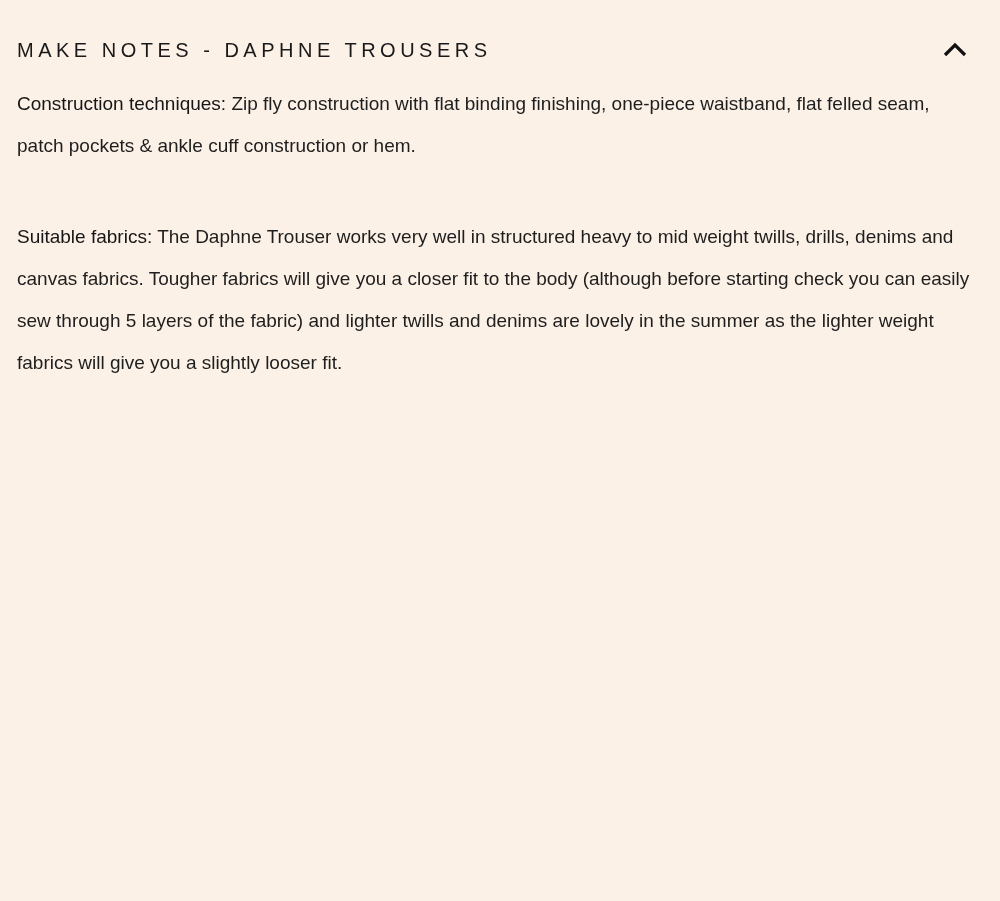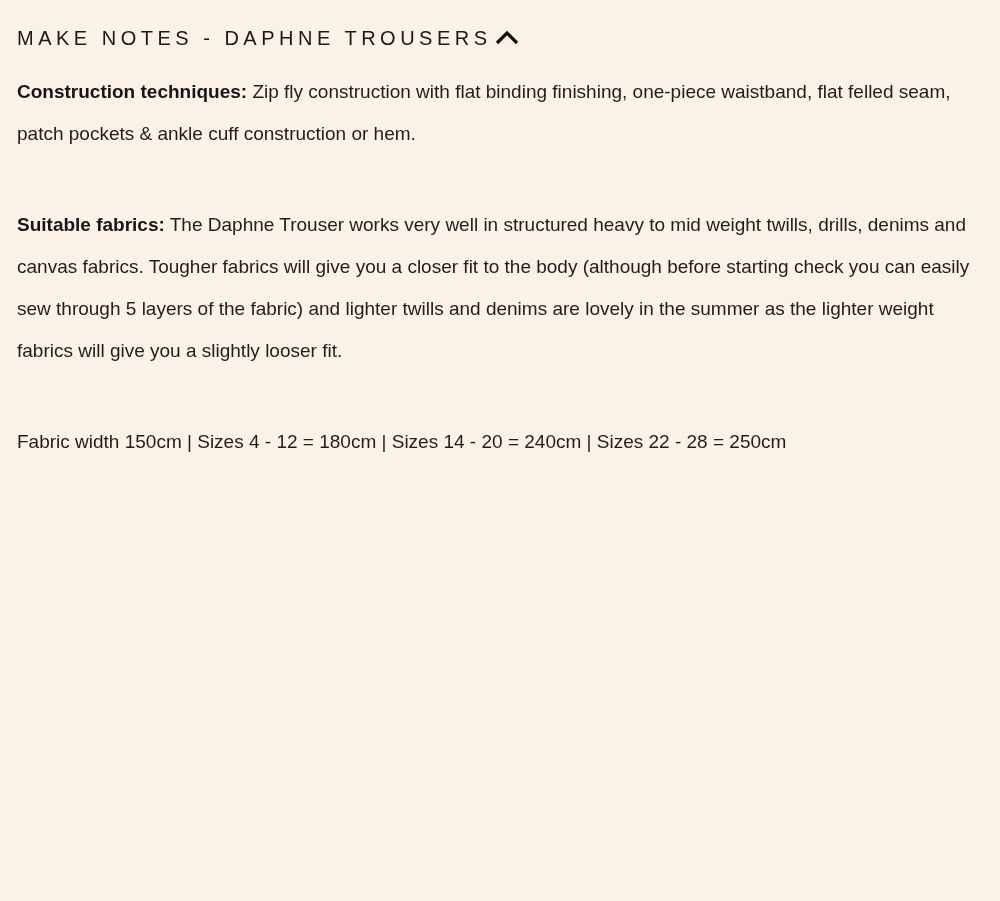--- a/index.html
+++ b/index.html
@@ -13,21 +13,22 @@
     color: #1E1E1E;
     font-family: "Liberation Sans", sans-serif;
     overflow: hidden;
   }
   .wrap {
     padding: 0 20px 0 17px;
   }
   .accordion-header {
     display: flex;
     align-items: center;
-    padding: 27px 10px 0 0;
+    justify-content: space-between;
+    padding: 39px 10px 0 0;
     cursor: pointer;
   }
   .accordion-title {
     margin: 0;
     font-size: 20px;
     font-weight: 400;
     letter-spacing: 4.5px;
     line-height: 1;
     color: #191919;
   }
@@ -48,21 +49,21 @@
     margin: 0 0 49px 0;
     font-size: 19px;
     line-height: 42px;
     font-weight: 400;
     color: #1E1E1E;
   }
   .para:last-child {
     margin-bottom: 0;
   }
   .para strong {
-    font-weight: 700;
+    font-weight: 400;
     color: #161616;
   }
 </style>
 </head>
 <body>
 
 <div class="wrap">
 
   <div class="accordion-header">
     <h2 class="accordion-title">MAKE NOTES - DAPHNE TROUSERS</h2>
@@ -73,20 +74,19 @@
     </span>
   </div>
 
   <div class="accordion-body">
 
     <p class="para"><strong>Construction techniques:</strong> <span>Zip fly construction with flat binding finishing, one-piece waistband, flat felled seam, patch pockets &amp; ankle cuff construction or hem.</span></p>
 
     <p class="para"><strong>Suitable fabrics:</strong> <span>The Daphne Trouser works very well in structured heavy to mid weight twills, drills, denims and canvas fabrics. Tougher fabrics will give you a closer fit to the body (although before starting check you can easily sew through 5 layers of the fabric) and lighter twills and denims are lovely in the summer as the lighter weight fabrics will give you a slightly looser fit.</span></p>
 
 
-    <p class="para"><strong></strong> <span>Fabric width 150cm | Sizes 4 - 12 = 180cm | Sizes 14 - 20 = 240cm | Sizes 22 -  28 = 250cm</span></p>
 
 
 
 
   </div>
 
 </div>
 
 </body></html>

